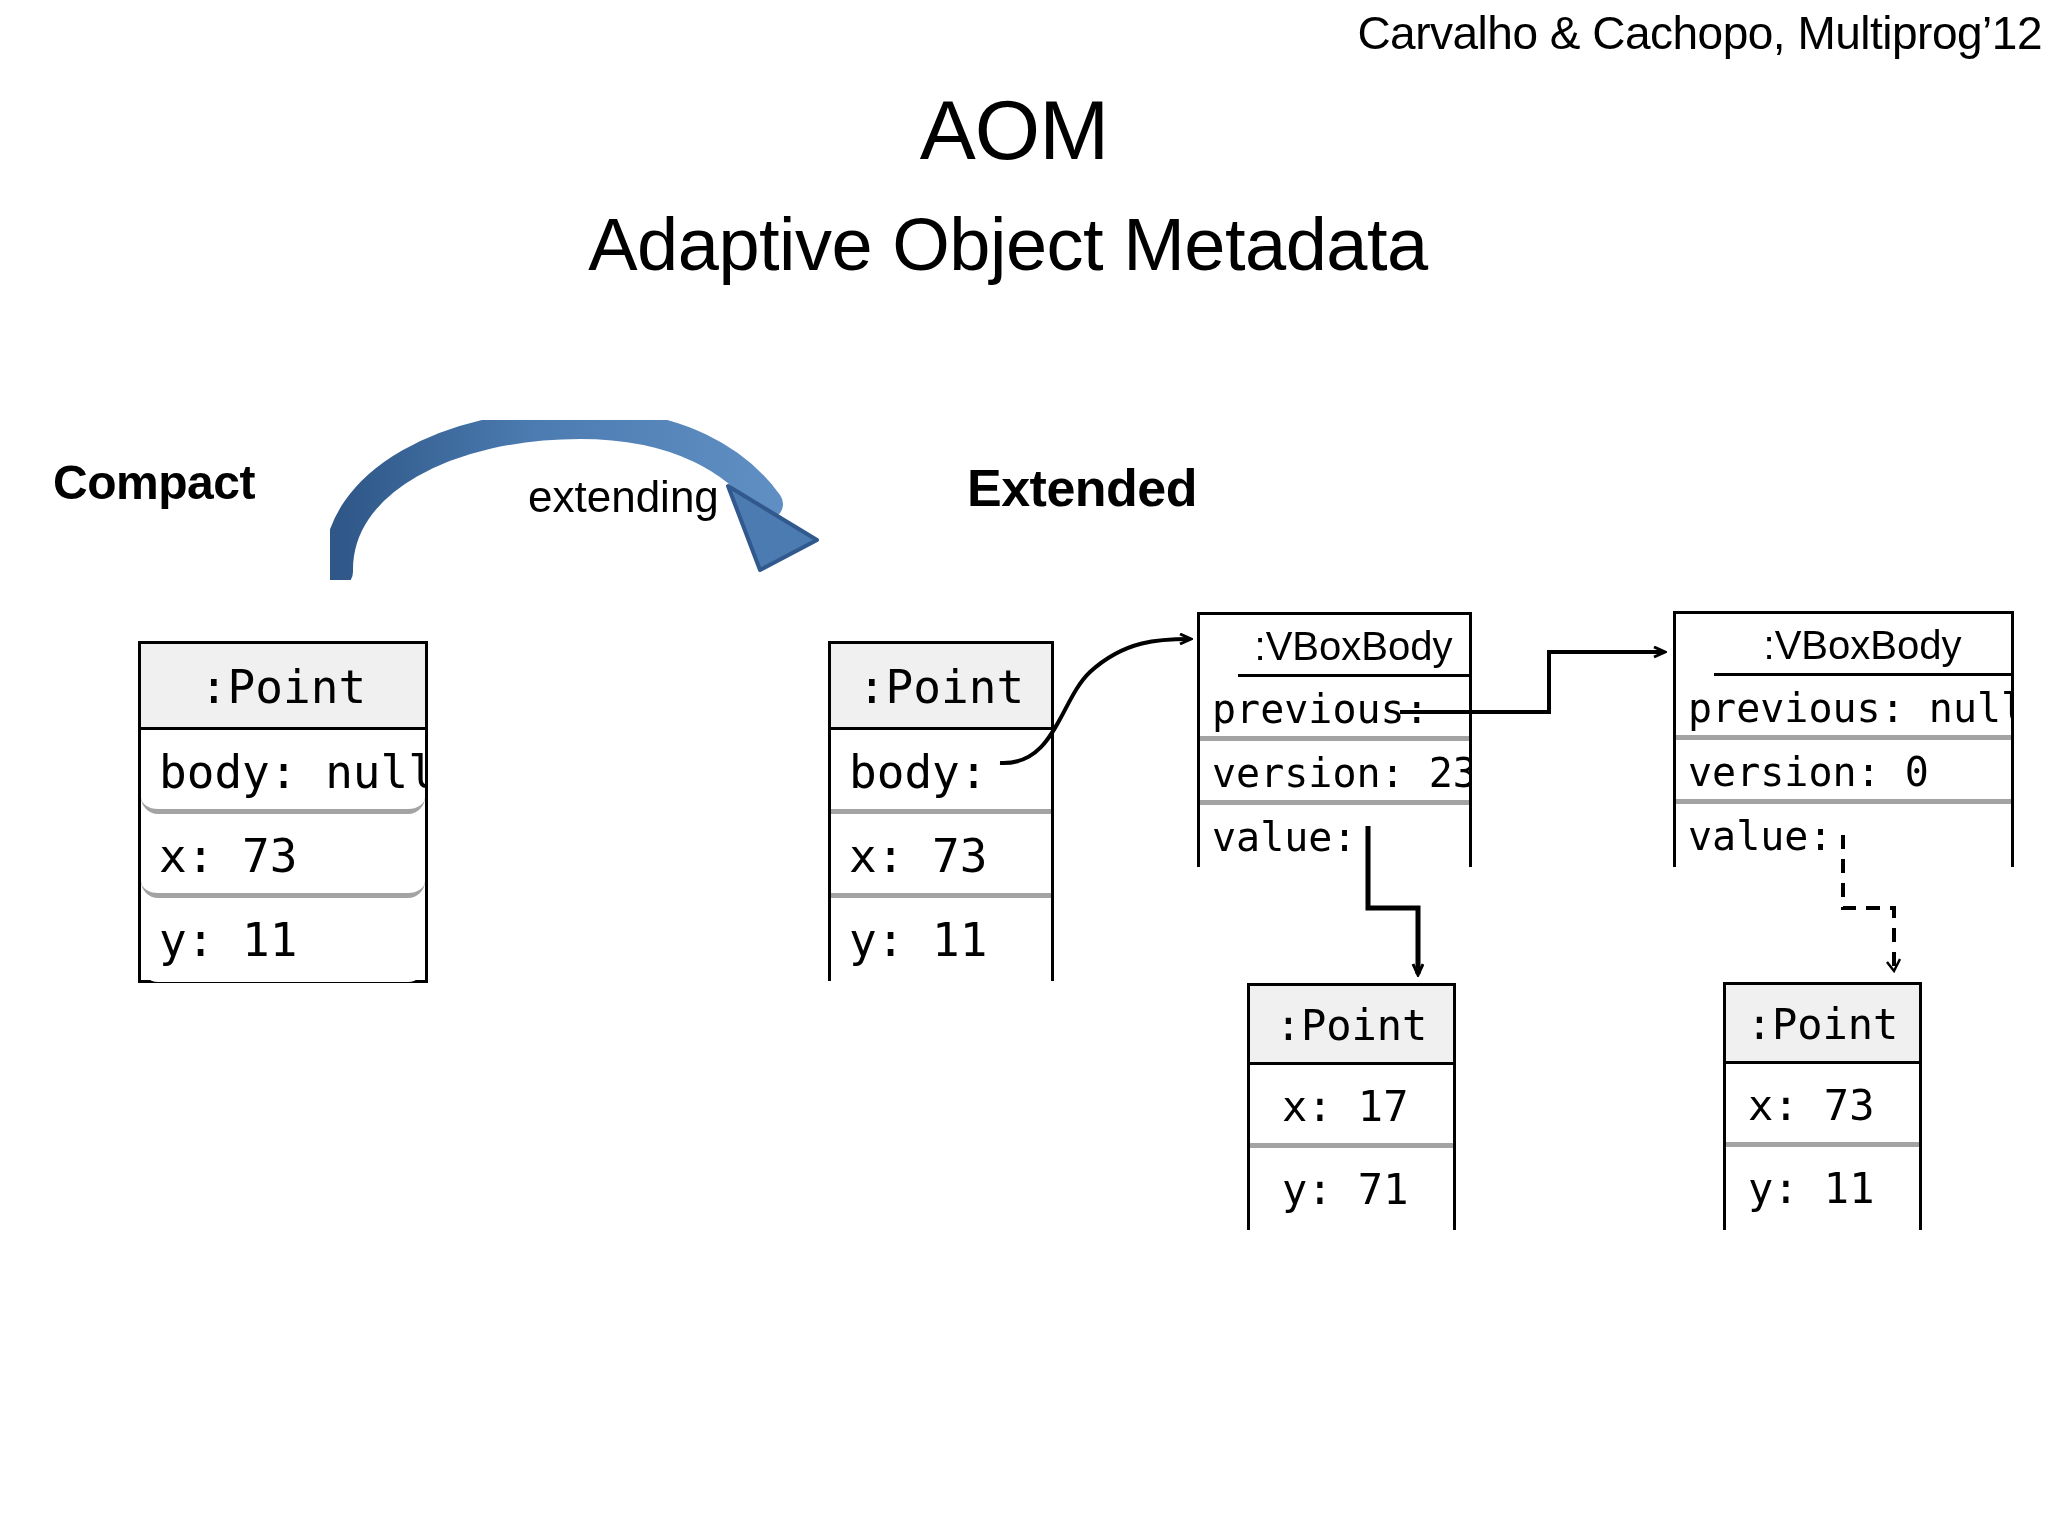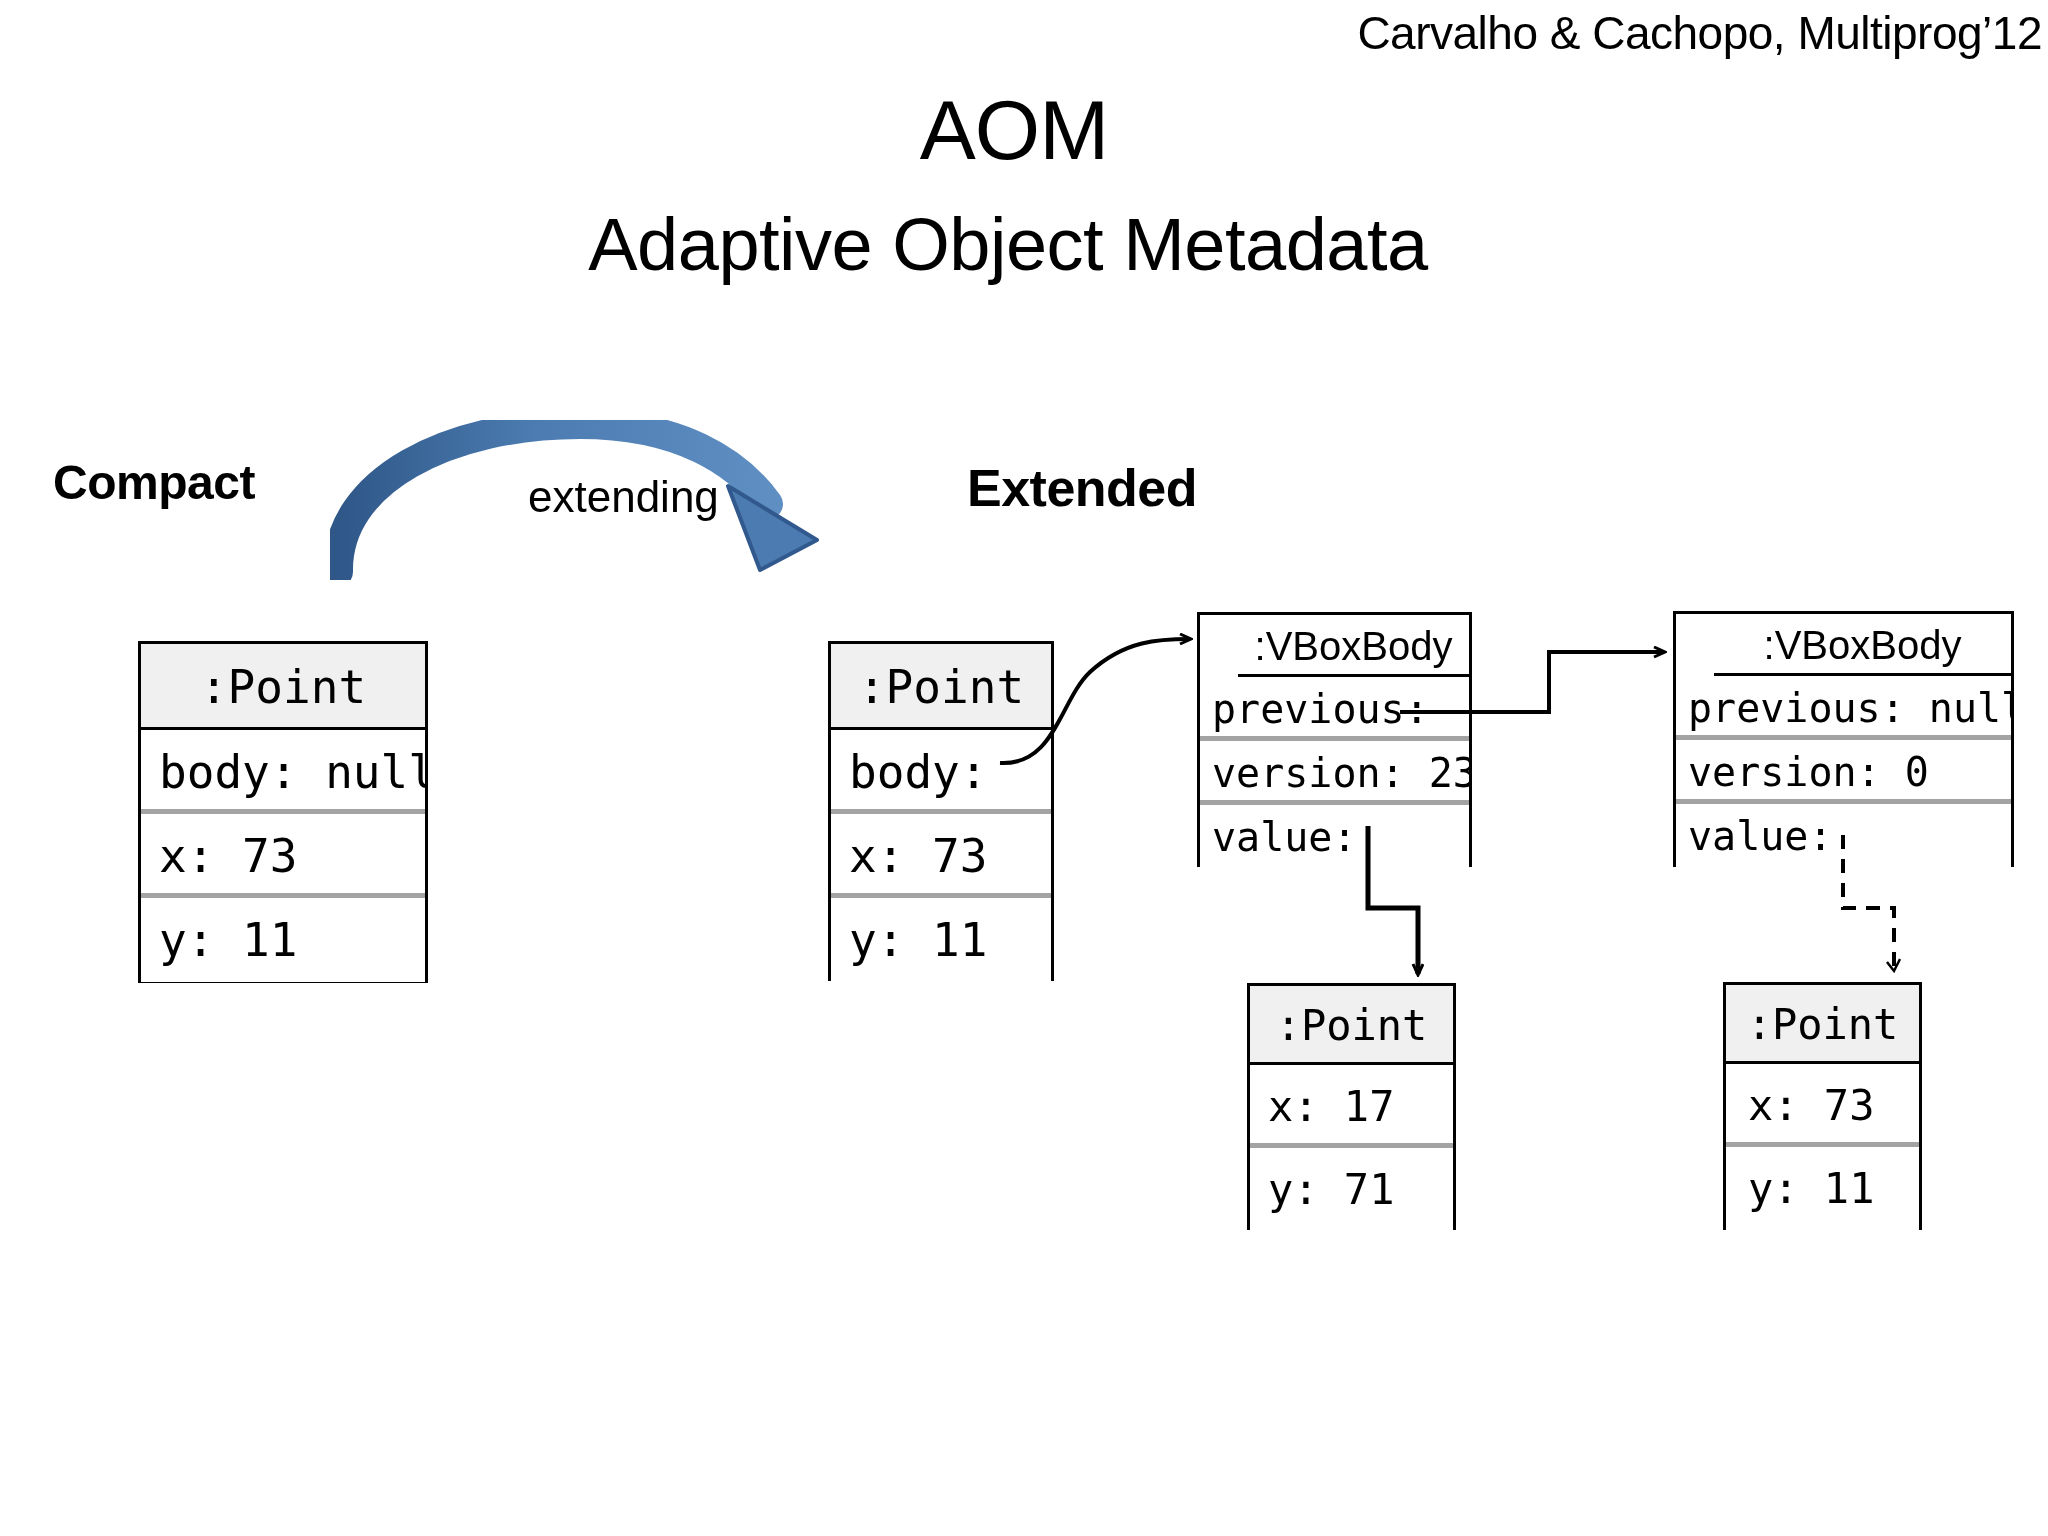--- a/index.html
+++ b/index.html
@@ -106,41 +106,41 @@
     box-sizing: border-box;
     white-space: nowrap;
     overflow: hidden;
     background: #ffffff;
   }
   .obj-row:last-child { border-bottom: none; }
 
   
   #box-compact-point { left: 138px; top: 641px; width: 290px; height: 342px; }
   #box-compact-point .obj-title { height: 86px; line-height: 86px; font-size: 46px; }
-  #box-compact-point .obj-row   { height: 84px; line-height: 84px; font-size: 46px; padding-left: 18px; }
+  #box-compact-point .obj-row   { height: 84px; line-height: 84px; font-size: 46px; padding-left: 18px; border-radius: 17px; }
 
   
   #box-extended-point { left: 828px; top: 641px; width: 226px; height: 340px; }
   #box-extended-point .obj-title { height: 86px; line-height: 86px; font-size: 46px; }
   #box-extended-point .obj-row   { height: 84px; line-height: 84px; font-size: 46px; padding-left: 18px; }
 
   
   #box-vbox-current { left: 1197px; top: 612px; width: 275px; height: 255px; }
   #box-vbox-current .obj-title { height: 62px; line-height: 62px; font-size: 40px; font-family: "Liberation Sans", sans-serif; }
   #box-vbox-current .obj-row   { height: 64px; line-height: 64px; font-size: 40px; padding-left: 12px; }
 
   
   #box-vbox-oldest { left: 1673px; top: 611px; width: 341px; height: 256px; }
   #box-vbox-oldest .obj-title { height: 62px; line-height: 62px; font-size: 40px; font-family: "Liberation Sans", sans-serif; }
   #box-vbox-oldest .obj-row   { height: 64px; line-height: 64px; font-size: 40px; padding-left: 12px; }
 
   
   #box-point-new { left: 1247px; top: 983px; width: 209px; height: 247px; }
   #box-point-new .obj-title { height: 79px; line-height: 79px; font-size: 42px; }
-  #box-point-new .obj-row   { height: 83px; line-height: 83px; font-size: 42px; padding-left: 18px; }
+  #box-point-new .obj-row   { height: 83px; line-height: 83px; font-size: 42px; padding-left: 32px; }
 
   
   #box-point-old { left: 1723px; top: 982px; width: 199px; height: 248px; }
   #box-point-old .obj-title { height: 79px; line-height: 79px; font-size: 42px; }
   #box-point-old .obj-row   { height: 83px; line-height: 83px; font-size: 42px; padding-left: 22px; }
 
   
   .connectors {
     position: absolute;
     left: 0; top: 0;

